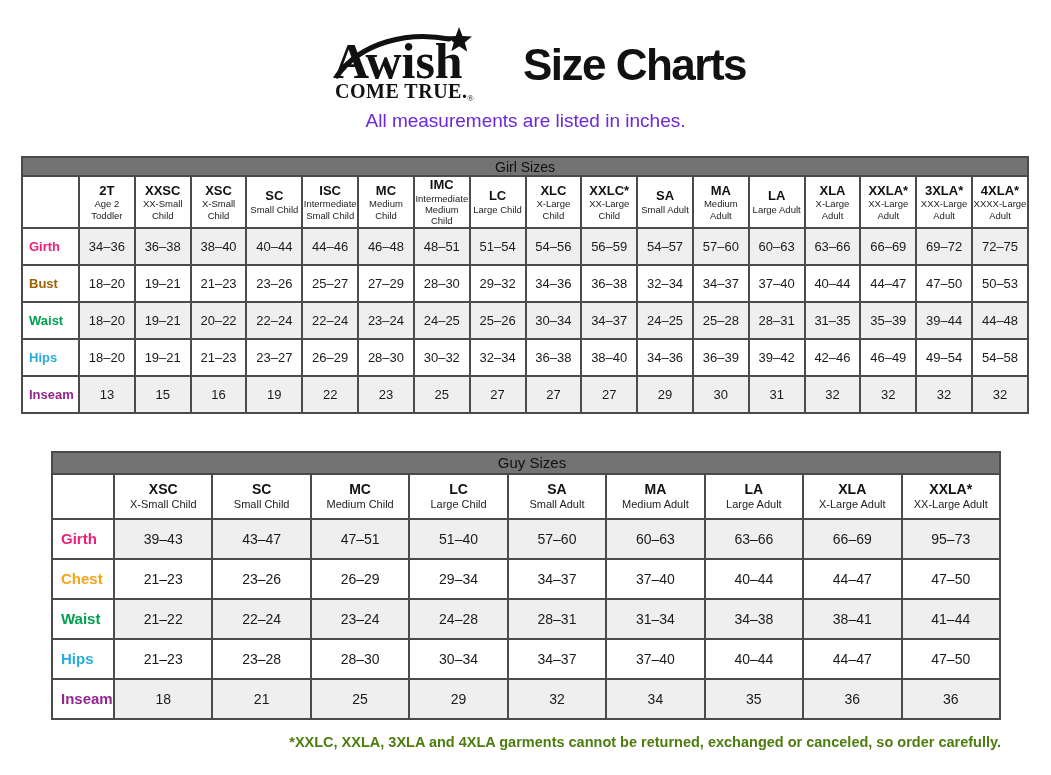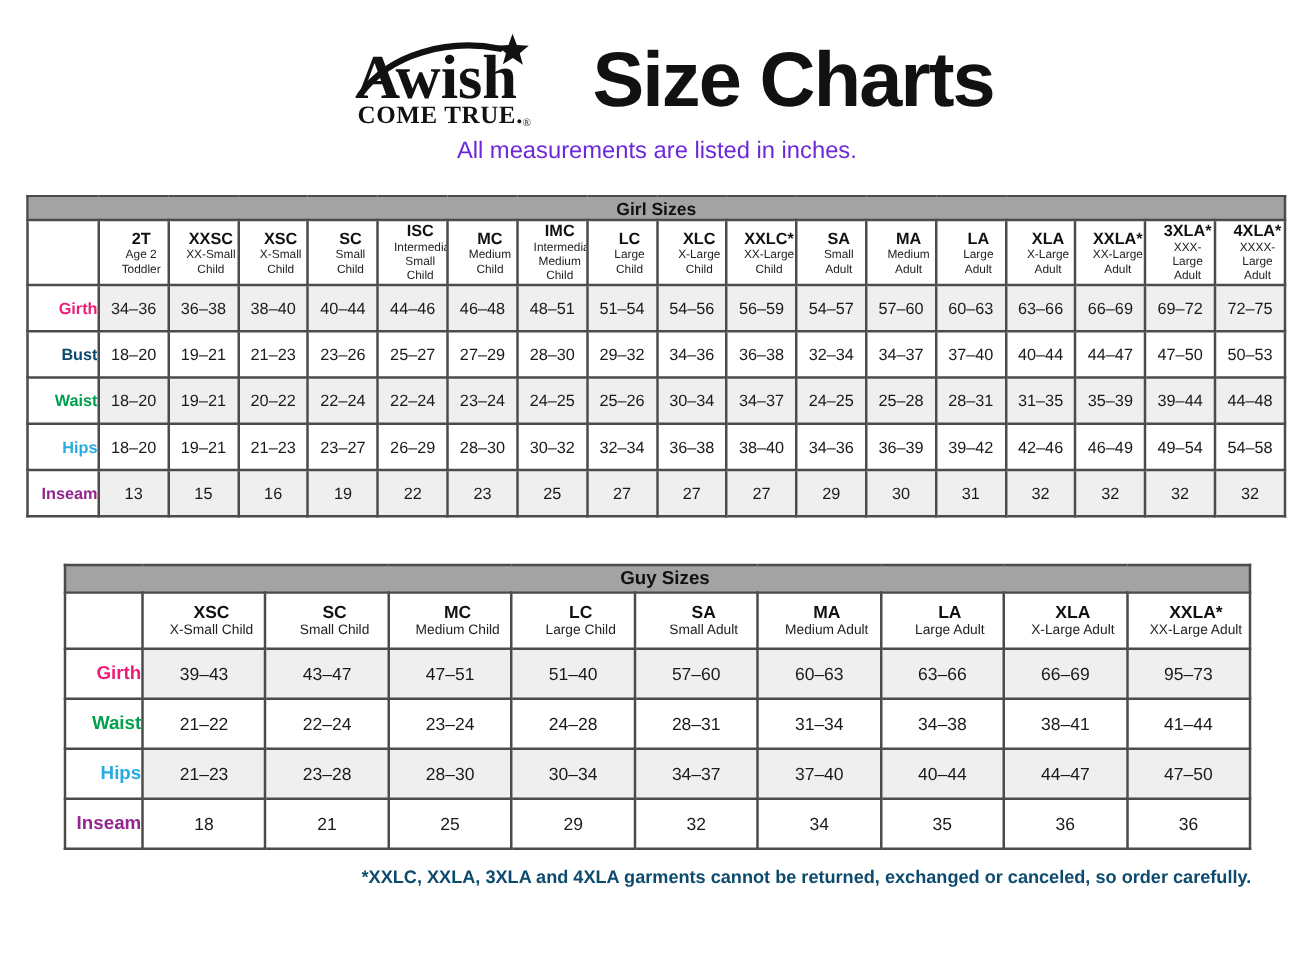--- a/index.html
+++ b/index.html
@@ -10,37 +10,37 @@
     font-family:"Liberation Sans", sans-serif;
     color:#1a1a1a;
     overflow:hidden;
   }
   
   .header {
     display:flex; justify-content:center; align-items:center;
     gap:18px; padding-top:26px;padding-left:24px;
   }
   .page-title {
-    font-size:62px; font-weight:bold; letter-spacing:-1.5px; color:#111;
+    font-size:44px; font-weight:bold; letter-spacing:-1.5px; color:#111;
     line-height:1;
   }
   .subtitle {
     text-align:center; font-size:19px; color:#6d28d9; margin-top:6px;
   }
   
   table { border-collapse:collapse; table-layout:fixed; }
   th, td {
     border:2px solid #4b4b4b; text-align:center; padding:0; color:#1a1a1a;
     overflow:hidden;
   }
-  th.bar { background:#a3a3a3; font-weight:bold; color:#111; }
-  th.col { background:#ffffff; vertical-align:middle;padding-left:12px; }
+  th.bar { background:#737373; font-weight:normal; color:#111; }
+  th.col { background:#ffffff; vertical-align:middle; }
   .code { font-weight:bold; line-height:1.2; color:#111; }
   .desc { font-weight:normal; line-height:1.2; color:#222; }
-  td.label { text-align:right; font-weight:bold; background:#ffffff; }
+  td.label { text-align:left; font-weight:bold; background:#ffffff; }
   td.data { background:#ffffff; }
   tbody tr:nth-child(odd) td.data { background:#efefef; }
 
   table.girl { width:1008px; margin:24px 0 0 21px; }
   .girl th.bar { height:19px; font-size:14px; }
   .girl th.col { height:47px; }
   .girl .code { font-size:13px; }
   .girl .desc { font-size:9.5px; }
   .girl td { height:37px; font-size:13px; }
   .girl td.label { padding-left:6px; font-size:13px; }
@@ -48,21 +48,21 @@
   table.guy { width:950px; margin:37px 0 0 51px; }
   .guy th.bar { height:22px; font-size:15px;padding-left:12px; }
   .guy th.col { height:45px; }
   .guy .code { font-size:14px; }
   .guy .desc { font-size:11px; }
   .guy td { height:40px; font-size:14px; }
   .guy td.label { padding-left:8px; font-size:15px; }
 
   .footnote {
     width:950px; margin:14px 0 0 51px;
-    text-align:right; font-weight:bold; font-size:14.5px; color:#0c4a6e;
+    text-align:right; font-weight:bold; font-size:14.5px; color:#4d7c0f;
   }
 </style>
 </head>
 <body>
 
 <div class="header">
   <svg width="176" height="78" viewBox="0 0 176 78">
     <path d="M8,50 C32,16 80,5 120,13" fill="none" stroke="#111111" stroke-width="5" stroke-linecap="round"></path>
     <polygon points="130,1 133.5,10 143,10.5 135.8,16.5 138.3,25.8 130.3,20.3 122.3,25.3 124.8,16.5 117.8,10.5 126.8,10" fill="#111111"></polygon>
     <text x="4" y="52" font-family="'Liberation Serif',serif" font-weight="bold" font-size="50" fill="#111111">Awish</text>
@@ -186,21 +186,21 @@
         <td class="data">56–59</td>
         <td class="data">54–57</td>
         <td class="data">57–60</td>
         <td class="data">60–63</td>
         <td class="data">63–66</td>
         <td class="data">66–69</td>
         <td class="data">69–72</td>
         <td class="data">72–75</td>
       </tr>
       <tr>
-        <td class="label" style="color: #0c4a6e;">Bust</td>
+        <td class="label" style="color: #a16207;">Bust</td>
         <td class="data">18–20</td>
         <td class="data">19–21</td>
         <td class="data">21–23</td>
         <td class="data">23–26</td>
         <td class="data">25–27</td>
         <td class="data">27–29</td>
         <td class="data">28–30</td>
         <td class="data">29–32</td>
         <td class="data">34–36</td>
         <td class="data">36–38</td>
@@ -339,20 +339,32 @@
         <td class="data">43–47</td>
         <td class="data">47–51</td>
         <td class="data">51–40</td>
         <td class="data">57–60</td>
         <td class="data">60–63</td>
         <td class="data">63–66</td>
         <td class="data">66–69</td>
         <td class="data">95–73</td>
       </tr>
       <tr>
+        <td class="label" style="color: rgb(247, 162, 27);">Chest</td>
+        <td class="data">21–23</td>
+        <td class="data">23–26</td>
+        <td class="data">26–29</td>
+        <td class="data">29–34</td>
+        <td class="data">34–37</td>
+        <td class="data">37–40</td>
+        <td class="data">40–44</td>
+        <td class="data">44–47</td>
+        <td class="data">47–50</td>
+      </tr>
+      <tr>
         <td class="label" style="color: rgb(0, 161, 78);">Waist</td>
         <td class="data">21–22</td>
         <td class="data">22–24</td>
         <td class="data">23–24</td>
         <td class="data">24–28</td>
         <td class="data">28–31</td>
         <td class="data">31–34</td>
         <td class="data">34–38</td>
         <td class="data">38–41</td>
         <td class="data">41–44</td>

